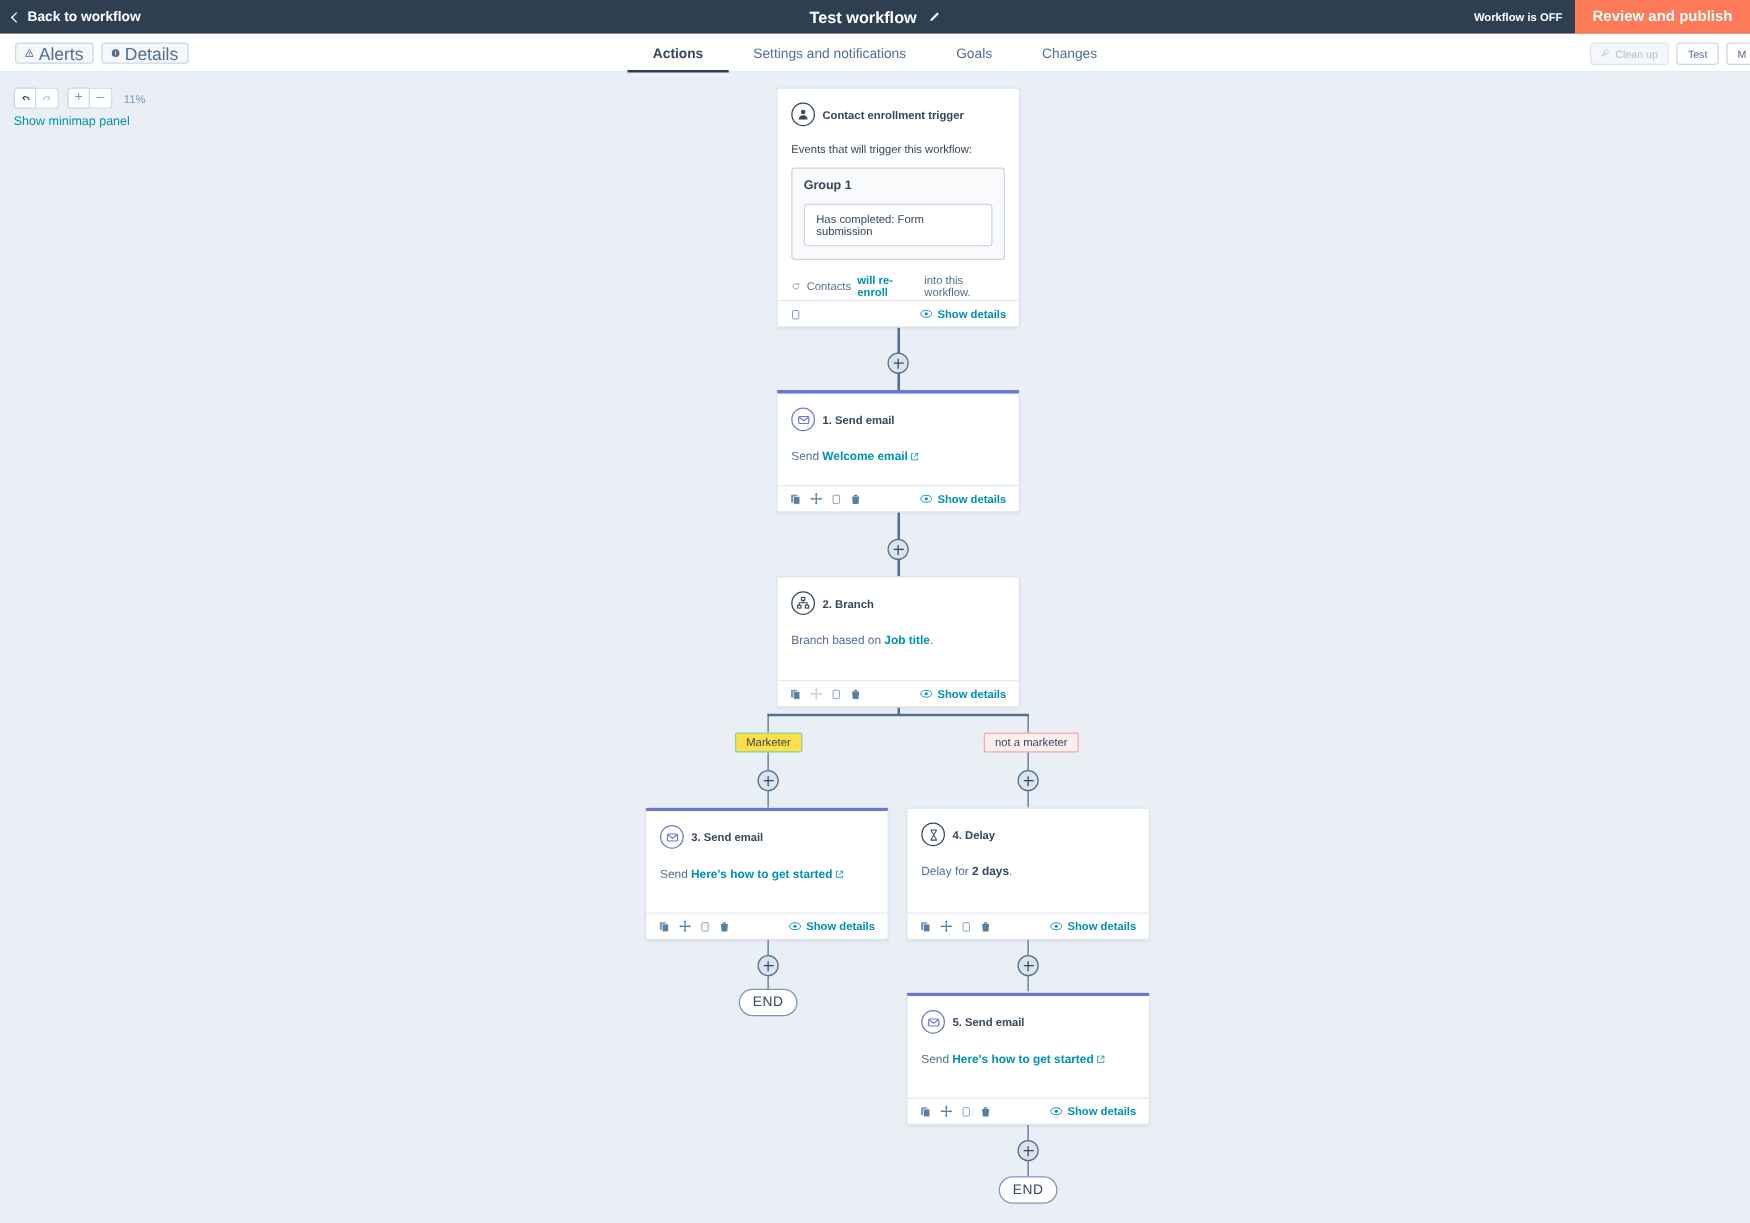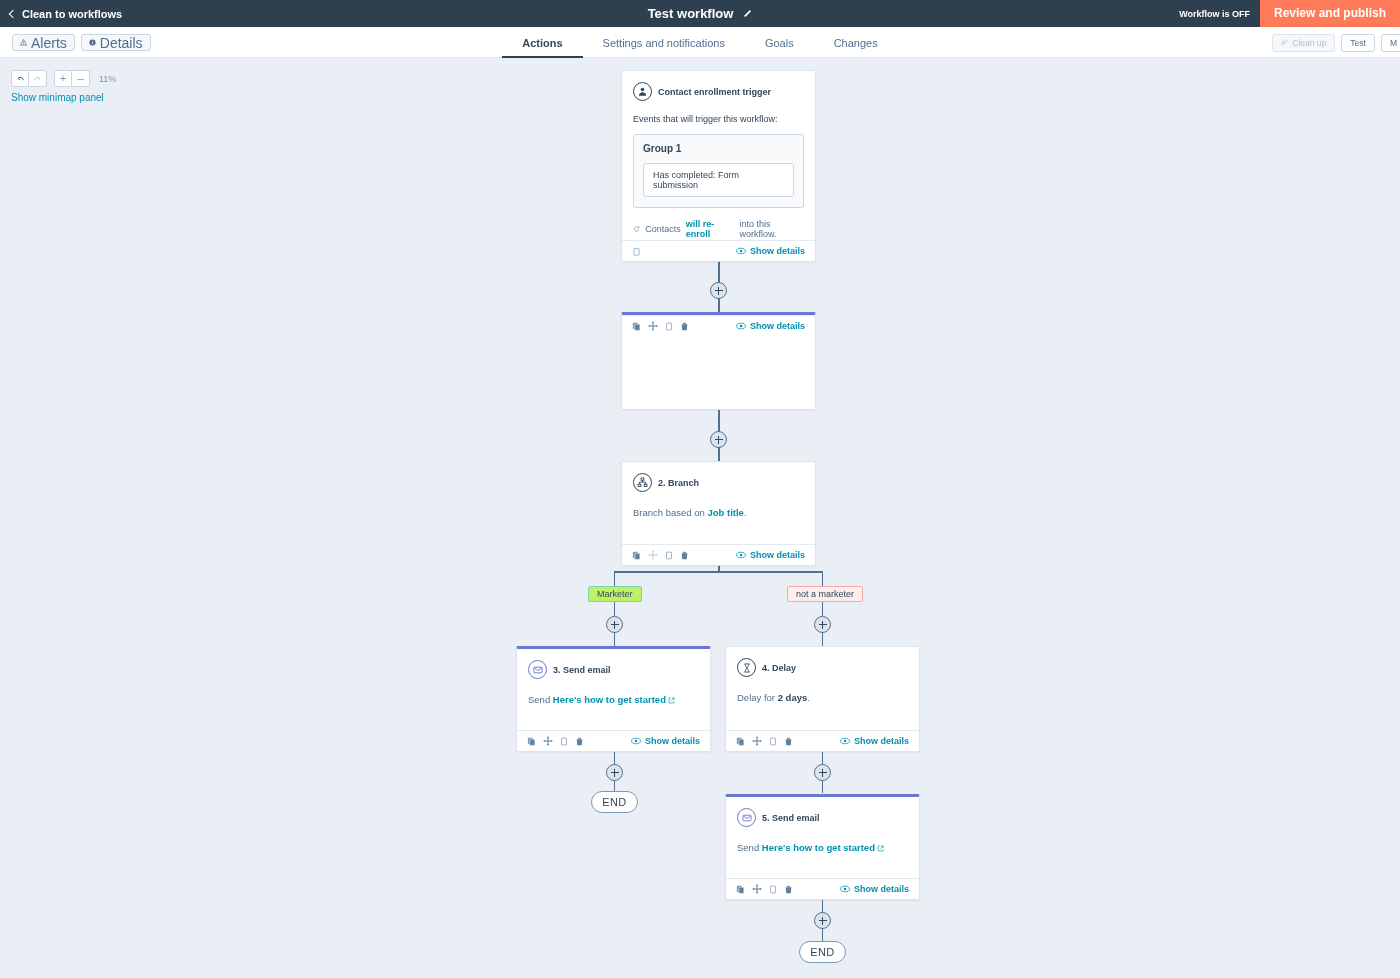--- a/index.html
+++ b/index.html
@@ -235,30 +235,30 @@
   .reenroll .em { color: #0091ae; font-weight: bold; }
 
   
   .branch-label {
     position: absolute;
     height: 16px; padding: 0 8px;
     border-radius: 2px;
     display: flex; align-items: center; justify-content: center;
     font-size: 9px; color: #33475b; white-space: nowrap;
   }
-  .branch-label.yes { background: #bef264; border: 1px solid #7fd1ae; }
+  .branch-label.yes { background: #fde047; border: 1px solid #7fd1ae; }
   .branch-label.no  { background: #fdeeee; border: 1px solid #f2a9a9; }
 </style>
 </head>
 <body>
 
 <div class="topbar">
   <div class="back-link">
     <span class="chev-left"></span>
-    <span>Clean to workflows</span>
+    <span>Back to workflow</span>
   </div>
   <div class="wf-title-wrap">
     <span class="wf-title">Test workflow</span>
     <span class="pencil-icon">
       <svg width="10" height="10" viewBox="0 0 16 16">
           <path d="M12.5 1.5l2 2-8.3 8.3-2.6.6.6-2.6z" fill="#fff"></path>
         </svg>
     </span>
   </div>
   <div class="topbar-right">
@@ -413,20 +413,38 @@
         <svg width="10" height="8" viewBox="0 0 18 12">
             <ellipse cx="9" cy="6" rx="8" ry="5" fill="none" stroke="#0091ae" stroke-width="1.3"></ellipse>
             <circle cx="9" cy="6" r="2.2" fill="#0091ae"></circle>
           </svg>
         <span>Show details</span>
       </div>
     </div>
   </div>
 
   <div class="card accent" style="left:621px; top:254px; width:195px; height:98px;">
+    <div class="card-body">
+      <div class="card-head">
+        <span class="icon-circle purple">
+          <svg width="10" height="10" viewBox="0 0 16 16">
+              <rect x="1.5" y="3.5" width="13" height="9" rx="1.2" fill="none" stroke="#6a78d1" stroke-width="1.5"></rect>
+              <path d="M2 4.5l6 4.5 6-4.5" fill="none" stroke="#6a78d1" stroke-width="1.4"></path>
+            </svg>
+        </span>
+        <span class="card-title">1. Send email</span>
+      </div>
+      <div class="card-text">
+        <span>Send</span>
+        <span class="link">Welcome email</span><svg class="ext-icon" width="7" height="7" viewBox="0 0 16 16">
+            <path d="M6 2H2.5v11.5H14V10" fill="none" stroke="#0091ae" stroke-width="1.5"></path>
+            <path d="M9 2h5v5M14 2L7.5 8.5" fill="none" stroke="#0091ae" stroke-width="1.5"></path>
+          </svg>
+      </div>
+    </div>
     <div class="card-footer">
       <div class="footer-icons">
         <span class="ficon">
           <svg width="9" height="9" viewBox="0 0 16 16">
               <rect x="1.5" y="1.5" width="9" height="11" rx="1" fill="#7c98b6"></rect>
               <rect x="5" y="4" width="9" height="11" rx="1" fill="#5b7f9e" stroke="#fff" stroke-width="1"></rect>
             </svg>
         </span>
         <span class="ficon">
           <svg width="10" height="10" viewBox="0 0 16 16">

